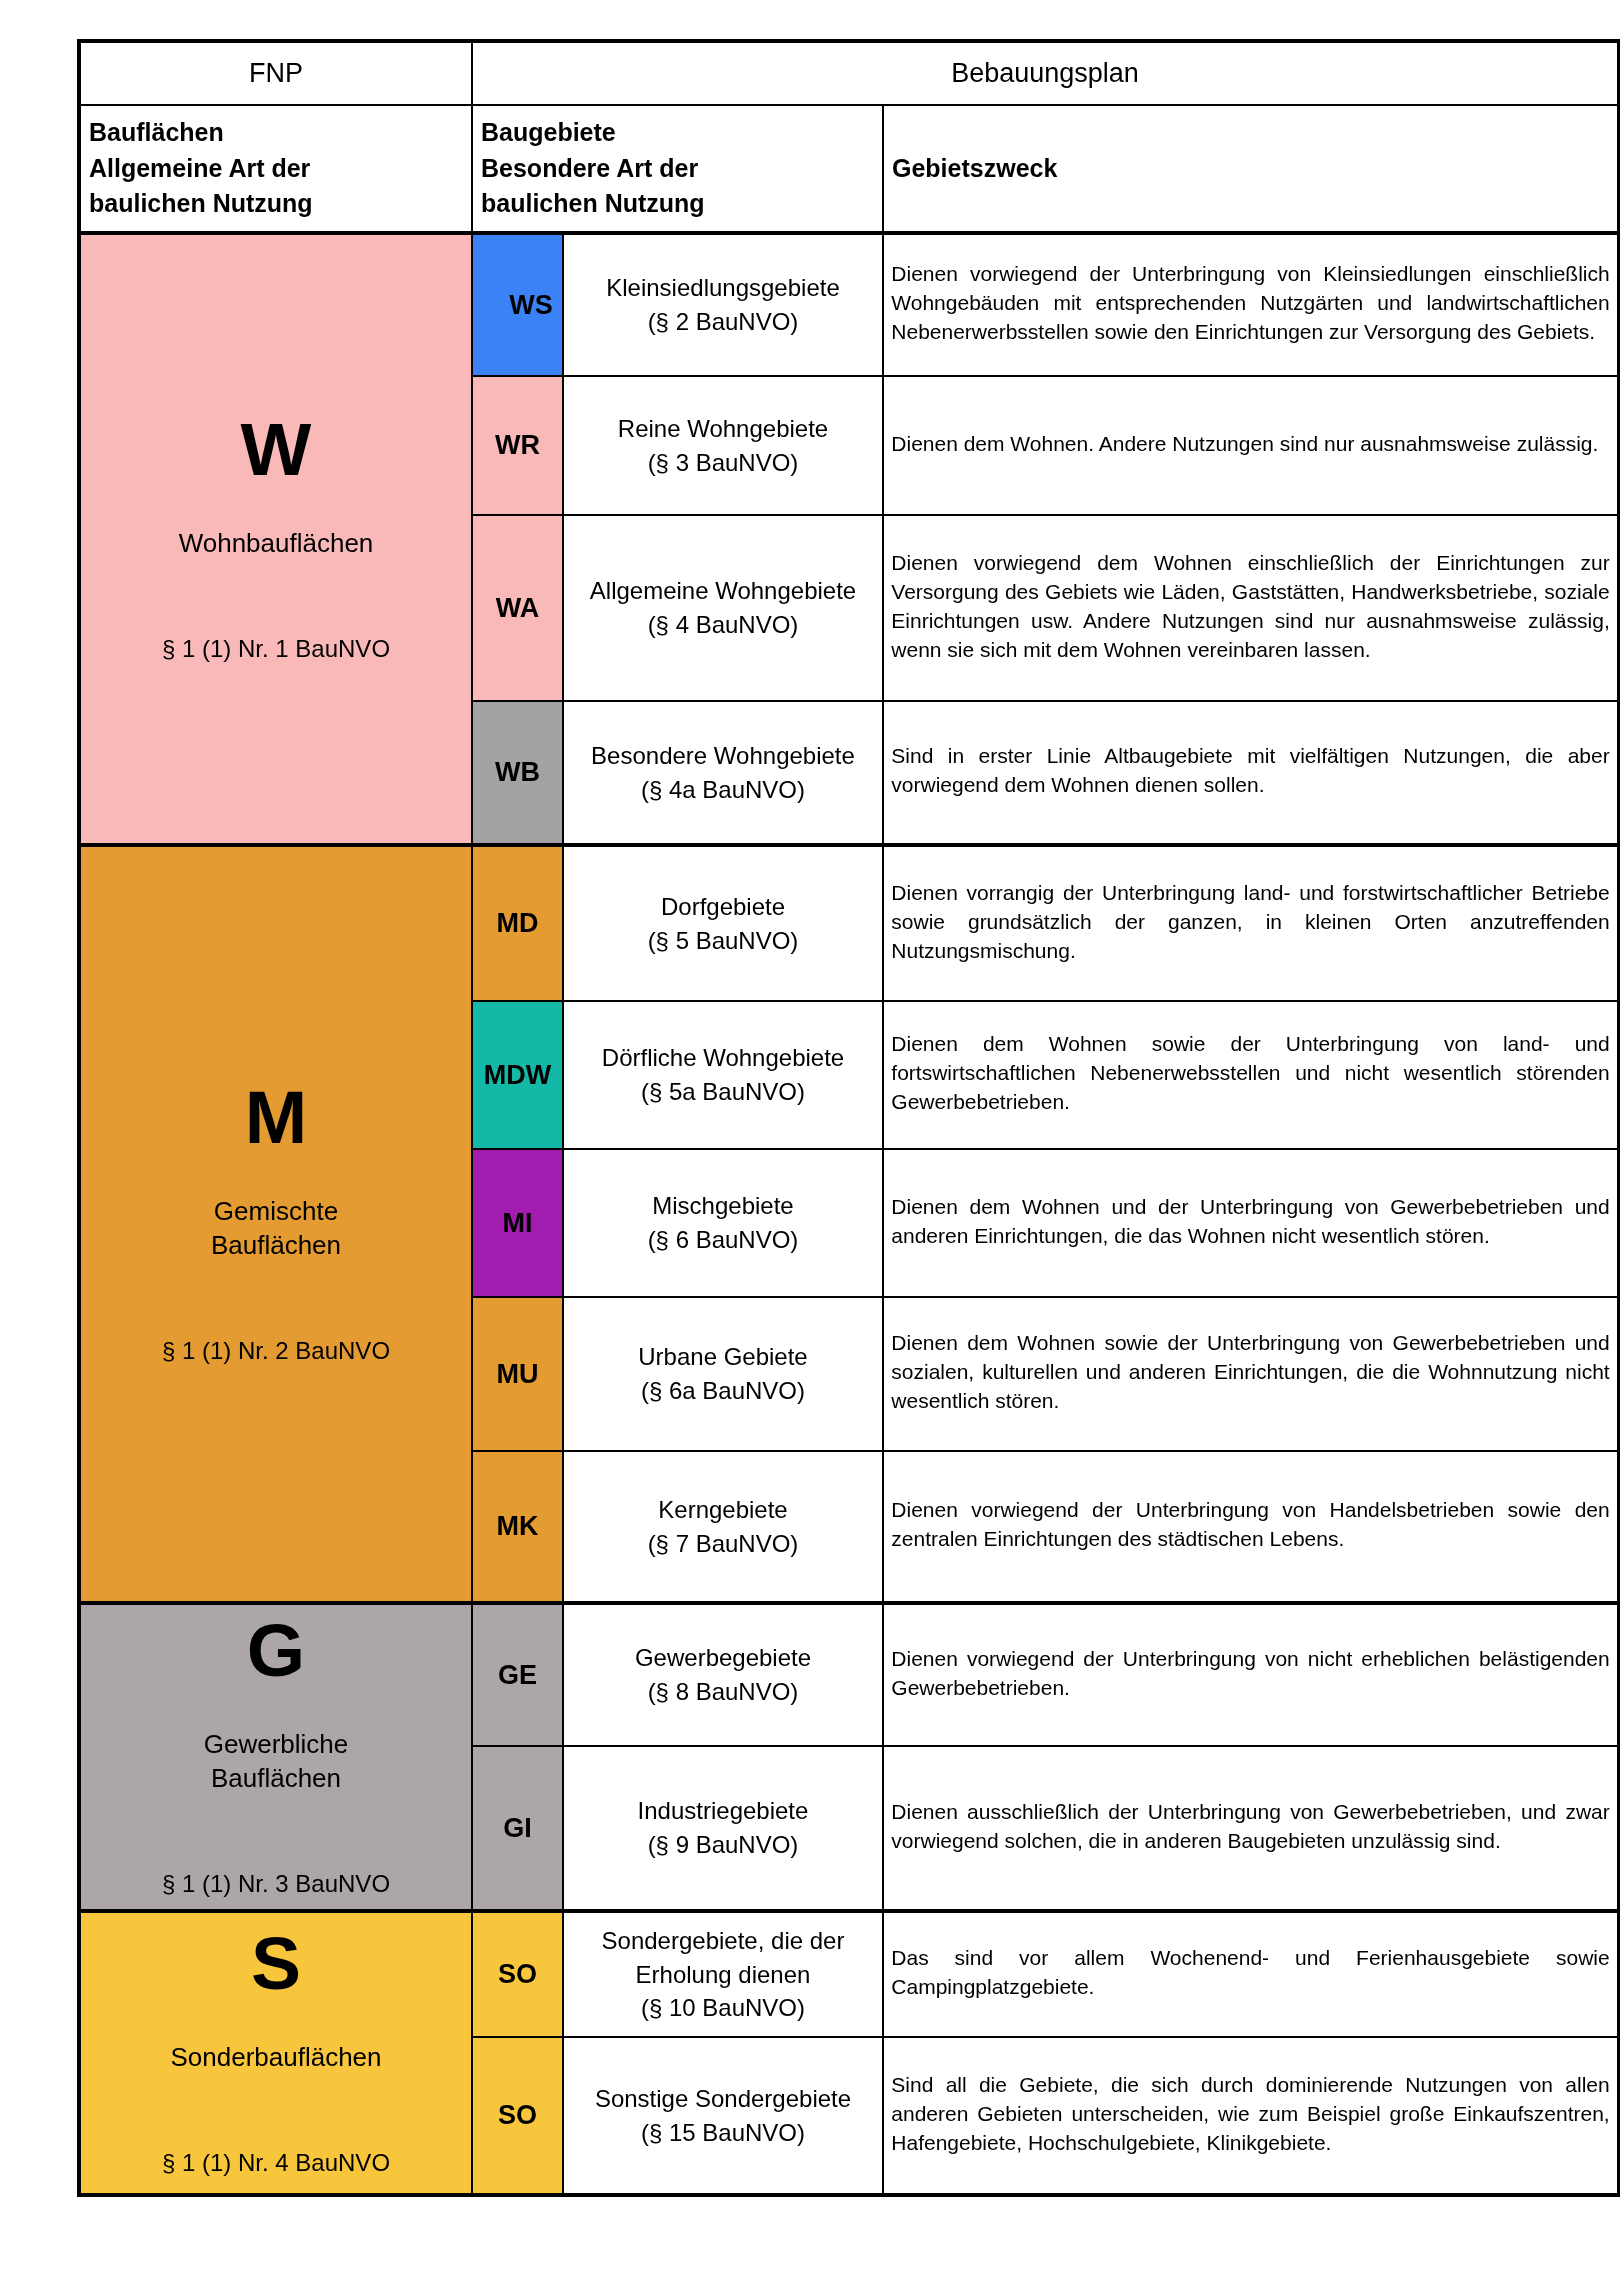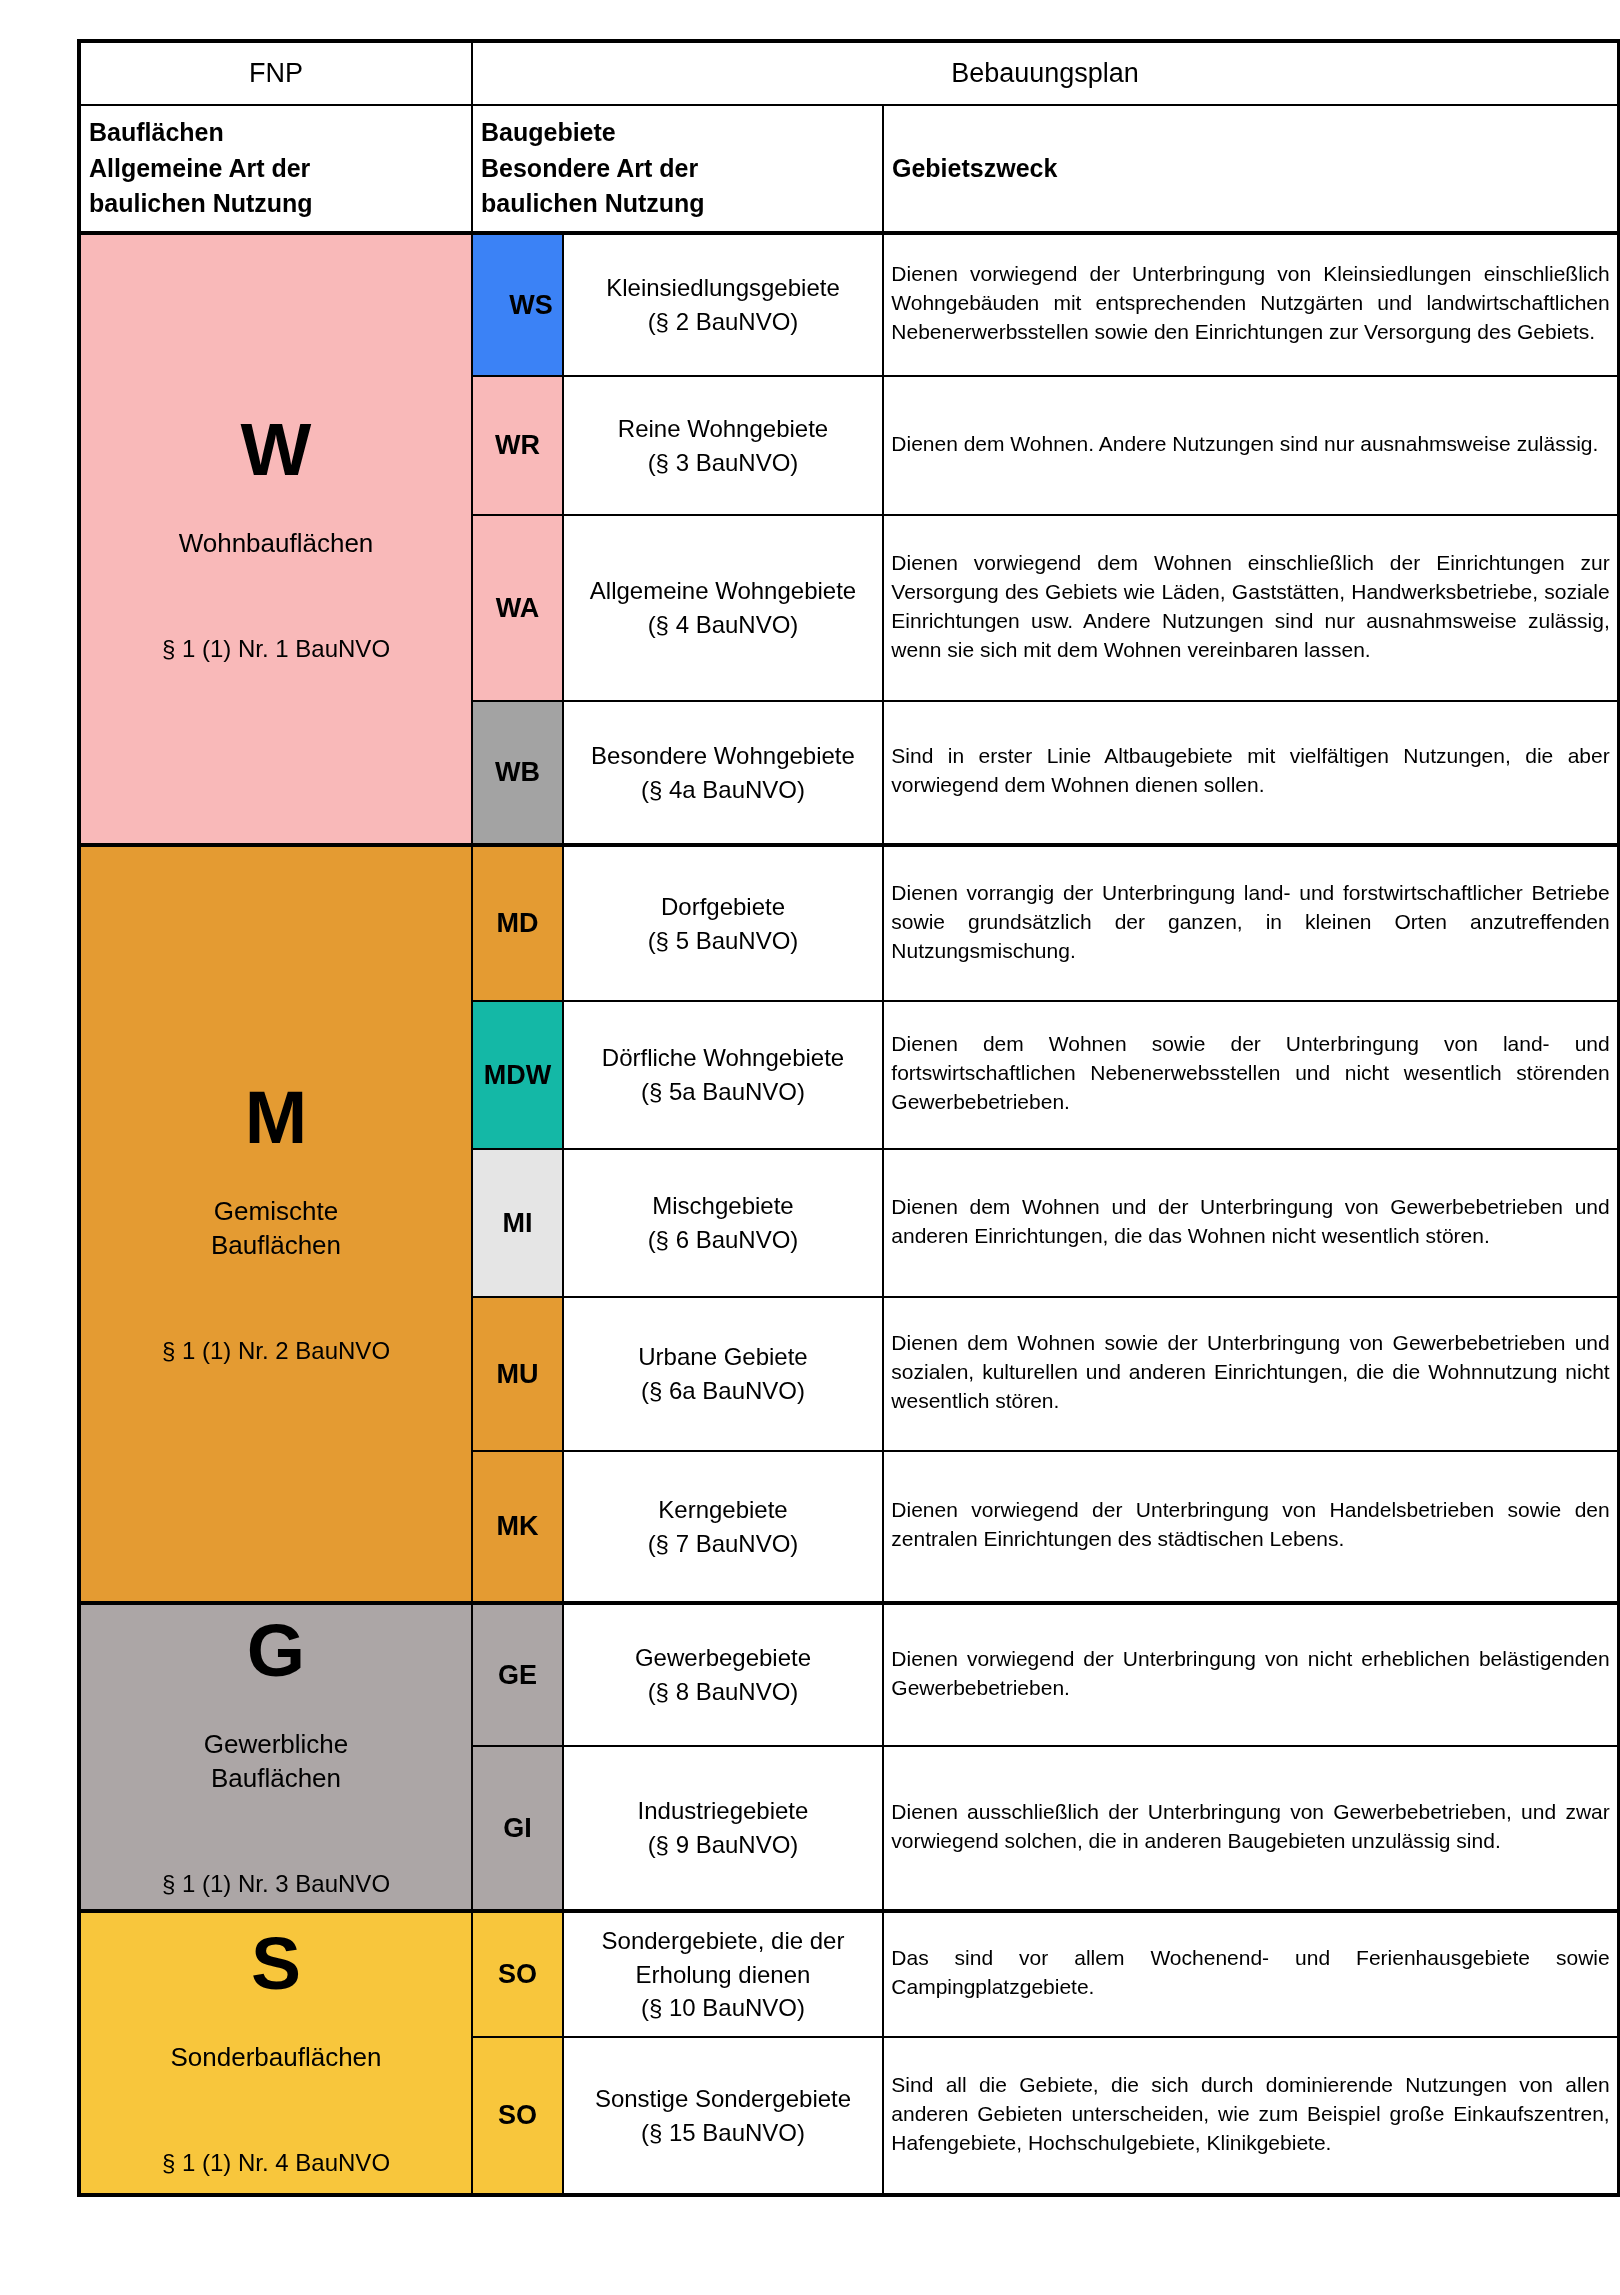--- a/index.html
+++ b/index.html
@@ -184,21 +184,21 @@
 (§ 5 BauNVO)</td>
       <td class="c-purpose">Dienen vorrangig der Unterbringung land- und forstwirtschaftlicher Betriebe sowie grundsätzlich der ganzen, in kleinen Orten anzutreffenden Nutzungsmischung.</td>
     </tr>
     <tr style="height:148px">
       <td class="c-abbr" style="background-color: #14b8a6;">MDW</td>
       <td class="c-district">Dörfliche Wohngebiete
 (§ 5a BauNVO)</td>
       <td class="c-purpose">Dienen dem Wohnen sowie der Unterbringung von land- und fortswirtschaftlichen Nebenerwebsstellen und nicht wesentlich störenden Gewerbebetrieben.</td>
     </tr>
     <tr style="height:148px">
-      <td class="c-abbr" style="background-color: #e5e5e5;">MI</td>
+      <td class="c-abbr" style="background-color: #a21caf;">MI</td>
       <td class="c-district">Mischgebiete
 (§ 6 BauNVO)</td>
       <td class="c-purpose">Dienen dem Wohnen und der Unterbringung von Gewerbebetrieben und anderen Einrichtungen, die das Wohnen nicht wesentlich stören.</td>
     </tr>
     <tr style="height:154px">
       <td class="c-abbr" style="background-color: rgb(228, 155, 50);">MU</td>
       <td class="c-district">Urbane Gebiete
 (§ 6a BauNVO)</td>
       <td class="c-purpose">Dienen dem Wohnen sowie der Unterbringung von Gewerbebetrieben und sozialen, kulturellen und anderen Einrichtungen, die die Wohnnutzung nicht wesentlich stören.</td>
     </tr>

